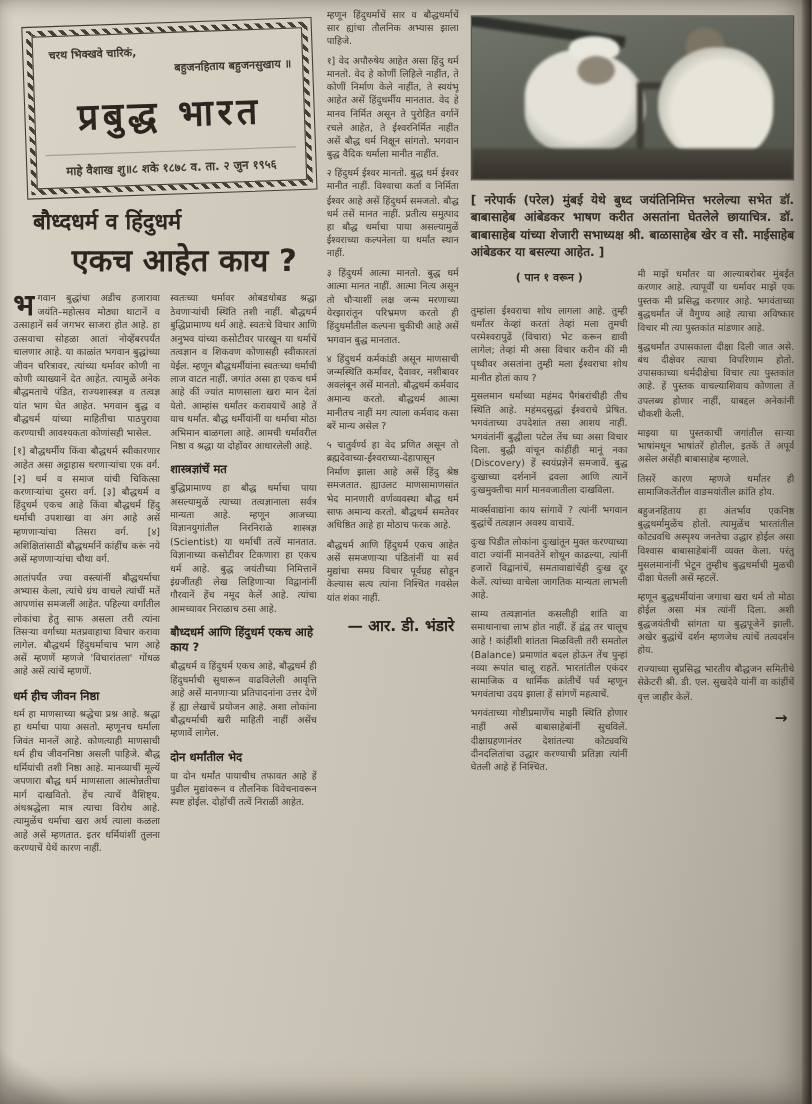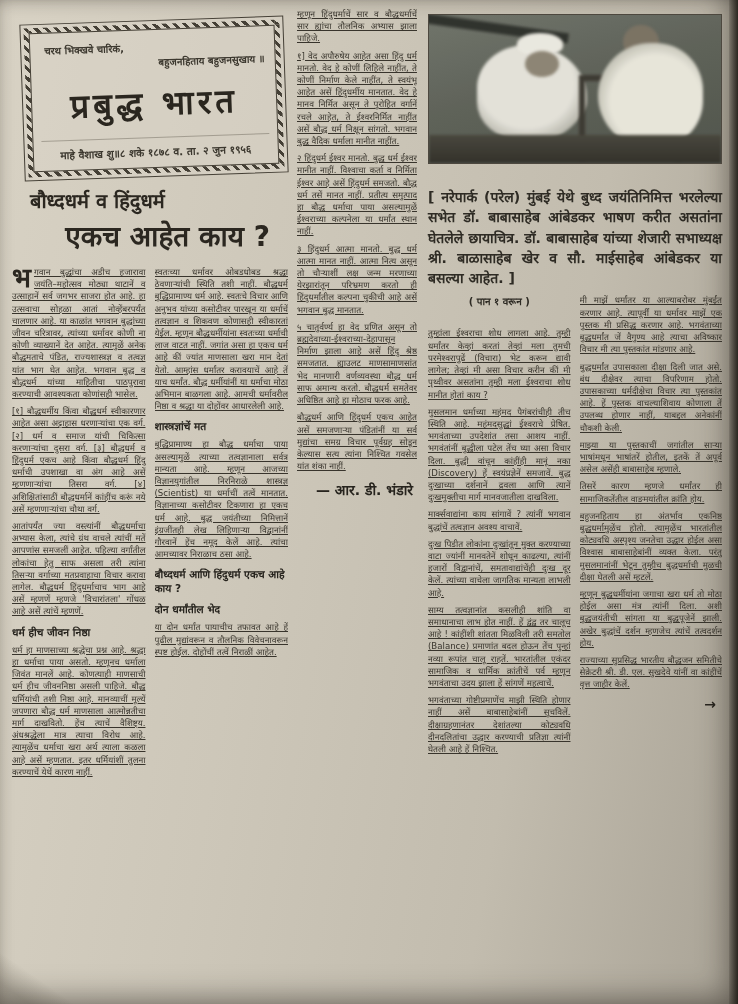--- a/index.html
+++ b/index.html
@@ -49,28 +49,28 @@
        background:radial-gradient(ellipse at 45% 40%,#e8e6dd 0 55%,#b9b8ad 75%,rgba(0,0,0,0) 76%);}
   .ph-cap{left:88px;top:18px;width:46px;height:22px;border-radius:50% 50% 40% 40%;background:#efede4;}
   .ph-face{left:96px;top:36px;width:34px;height:26px;border-radius:50%;background:#8e8574;}
   .ph-fig-right{right:18px;top:28px;width:105px;height:105px;border-radius:50% 45% 45% 50%;
        background:radial-gradient(ellipse at 55% 55%,#eceade 0 55%,#c0bfb2 75%,rgba(0,0,0,0) 76%);}
   .ph-head-right{right:62px;top:10px;width:36px;height:34px;border-radius:50%;background:#7b7262;}
   .ph-chair{left:150px;top:60px;width:90px;height:80px;border:6px solid #3a372f;
        border-bottom:none;background:rgba(0,0,0,0);}
   .ph-table{left:0;bottom:0;width:100%;height:28px;background:linear-gradient(#46443a,#2f2d26);}
 
-  .caption{font-size:14px;font-weight:700;line-height:1.45;text-align:justify;
-       color:#2e2b24;margin:23px 2px 4px 4px;}
+  .caption{font-size:11px;font-weight:700;line-height:1.45;text-align:justify;
+       color:#2e2b24;margin:10px 2px 4px 4px;}
 
   
   .twocol{display:flex;gap:9px;flex:1;overflow:hidden;margin:2px 2px 0 4px;}
   .bodycol{flex:1;overflow:hidden;}
   .colpara{font-size:8.6px;line-height:1.42;text-align:justify;margin:0 0 5px;
-       color:#38342c;text-decoration:underline;}
+       color:#38342c;}
   .colpara.dropcap::first-letter{float:left;font-size:27px;line-height:.82;
        padding:1px 3px 0 0;font-weight:700;color:#2b2720;}
   .colhead{font-size:10.5px;font-weight:700;color:#26231d;
        margin:7px 0 5px;}
   .contfrom{font-size:10px;font-weight:700;text-align:center;color:#2e2b24;margin:0 0 19px;}
   .byline{font-size:14px;font-weight:700;text-align:right;color:#26231d;margin:8px 4px 0 0;}
   .cont-arrow{font-size:14px;font-weight:700;text-align:right;color:#26231d;margin:2px 6px 0 0;}
 </style>
 </head>
 <body>
@@ -101,31 +101,33 @@
             <p class="colpara">[१] बौद्धधर्मीय किंवा बौद्धधर्म स्वीकारणार आहेत असा अट्टाहास धरणाऱ्यांचा एक वर्ग. [२] धर्म व समाज यांची चिकित्सा करणाऱ्यांचा दुसरा वर्ग. [३] बौद्धधर्म व हिंदुधर्म एकच आहे किंवा बौद्धधर्म हिंदु धर्माची उपशाखा वा अंग आहे असें म्हणणाऱ्यांचा तिसरा वर्ग. [४] अशिक्षितांसाठीं बौद्धधर्मानें कांहींच करूं नये असें म्हणणाऱ्यांचा चौथा वर्ग.</p>
             <p class="colpara">आतांपर्यंत ज्या वस्त्यांनीं बौद्धधर्माचा अभ्यास केला, त्यांचे ग्रंथ वाचले त्यांचीं मतें आपणांस समजलीं आहेत. पहिल्या वर्गांतील लोकांचा हेतु साफ असला तरी त्यांना तिसऱ्या वर्गाच्या मतप्रवाहाचा विचार करावा लागेल. बौद्धधर्म हिंदुधर्माचाच भाग आहे असें म्हणणें म्हणजे 'विचारांतला' गोंधळ आहे असें त्यांचें म्हणणें.</p>
             <h3 class="colhead">धर्म हीच जीवन निष्ठा</h3>
             <p class="colpara">धर्म हा माणसाच्या श्रद्धेचा प्रश्न आहे. श्रद्धा हा धर्माचा पाया असतो. म्हणूनच धर्माला जिवंत मानलें आहे. कोणत्याही माणसाची धर्म हीच जीवननिष्ठा असली पाहिजे. बौद्ध धर्मियांची तशी निष्ठा आहे. मानव्याचीं मूल्यें जपणारा बौद्ध धर्म माणसाला आत्मोन्नतीचा मार्ग दाखवितो. हेंच त्याचें वैशिष्ट्य. अंधश्रद्धेला मात्र त्याचा विरोध आहे. त्यामुळेंच धर्माचा खरा अर्थ त्याला कळला आहे असें म्हणतात. इतर धर्मियांशीं तुलना करण्याचें येथें कारण नाहीं.</p>
           </div>
         <div class="bodycol">
             <p class="colpara">स्वतःच्या धर्मावर ओबडधोबड श्रद्धा ठेवणाऱ्यांची स्थिति तशी नाहीं. बौद्धधर्म बुद्धिप्रामाण्य धर्म आहे. स्वतःचे विचार आणि अनुभव यांच्या कसोटीवर पारखून या धर्माचें तत्वज्ञान व शिकवण कोणासही स्वीकारतां येईल. म्हणून बौद्धधर्मीयांना स्वतःच्या धर्माची लाज वाटत नाहीं. जगांत असा हा एकच धर्म आहे कीं ज्यांत माणसाला खरा मान देतां येतो. आम्हांस धर्मांतर करावयाचें आहे तें याच धर्मांत. बौद्ध धर्मीयांनीं या धर्माचा मोठा अभिमान बाळगला आहे. आमची धर्मावरील निष्ठा व श्रद्धा या दोहोंवर आधारलेली आहे.</p>
             <h3 class="colhead">शास्त्रज्ञांचें मत</h3>
             <p class="colpara">बुद्धिप्रामाण्य हा बौद्ध धर्माचा पाया असल्यामुळें त्याच्या तत्वज्ञानाला सर्वत्र मान्यता आहे. म्हणून आजच्या विज्ञानयुगांतील निरनिराळे शास्त्रज्ञ (Scientist) या धर्माचीं तत्वें मानतात. विज्ञानाच्या कसोटीवर टिकणारा हा एकच धर्म आहे. बुद्ध जयंतीच्या निमित्तानें इंग्रजींतही लेख लिहिणाऱ्या विद्वानांनीं गौरवानें हेंच नमूद केलें आहे. त्यांचा आमच्यावर निराळाच ठसा आहे.</p>
             <h3 class="colhead">बौध्दधर्म आणि हिंदुधर्म एकच आहे काय ?</h3>
+            <p class="colpara">बौद्धधर्म व हिंदुधर्म एकच आहे, बौद्धधर्म ही हिंदुधर्माची सुधारून वाढविलेली आवृत्ति आहे असें मानणाऱ्या प्रतिपादनांना उत्तर देणें हें ह्या लेखाचें प्रयोजन आहे. अशा लोकांना बौद्धधर्माची खरी माहिती नाहीं असेंच म्हणावें लागेल.</p>
             <h3 class="colhead">दोन धर्मांतील भेद</h3>
             <p class="colpara">या दोन धर्मांत पायाचीच तफावत आहे हें पुढील मुद्यांवरून व तौलनिक विवेचनावरून स्पष्ट होईल. दोहोंचीं तत्वें निराळीं आहेत.</p>
           </div>
       </div>
     </div>
 
     <div class="col-mid bodycol">
         <p class="colpara">म्हणून हिंदुधर्माचें सार व बौद्धधर्माचें सार ह्यांचा तौलनिक अभ्यास झाला पाहिजे.</p>
         <p class="colpara">१] वेद अपौरुषेय आहेत असा हिंदु धर्म मानतो. वेद हे कोणीं लिहिले नाहींत, ते कोणीं निर्माण केले नाहींत, ते स्वयंभू आहेत असें हिंदुधर्मीय मानतात. वेद हे मानव निर्मित असून ते पुरोहित वर्गानें रचले आहेत, ते ईश्वरनिर्मित नाहींत असें बौद्ध धर्म निक्षून सांगतो. भगवान बुद्ध वैदिक धर्माला मानीत नाहींत.</p>
         <p class="colpara">२ हिंदुधर्म ईश्वर मानतो. बुद्ध धर्म ईश्वर मानीत नाहीं. विश्वाचा कर्ता व निर्मिता ईश्वर आहे असें हिंदुधर्म समजतो. बौद्ध धर्म तसें मानत नाहीं. प्रतीत्य समुत्पाद हा बौद्ध धर्माचा पाया असल्यामुळें ईश्वराच्या कल्पनेला या धर्मांत स्थान नाहीं.</p>
         <p class="colpara">३ हिंदुधर्म आत्मा मानतो. बुद्ध धर्म आत्मा मानत नाहीं. आत्मा नित्य असून तो चौऱ्याशीं लक्ष जन्म मरणाच्या येरझारांतून परिभ्रमण करतो ही हिंदुधर्मांतील कल्पना चुकीची आहे असें भगवान बुद्ध मानतात.</p>
+        <p class="colpara">४ हिंदुधर्म कर्मकांडी असून माणसाची जन्मस्थिति कर्मावर, दैवावर, नशीबावर अवलंबून असें मानतो. बौद्धधर्म कर्मवाद अमान्य करतो. बौद्धधर्म आत्मा मानीतच नाहीं मग त्याला कर्मवाद कसा बरें मान्य असेल ?</p>
         <p class="colpara">५ चातुर्वर्ण्य हा वेद प्रणित असून तो ब्रह्मदेवाच्या-ईश्वराच्या-देहापासून निर्माण झाला आहे असें हिंदु श्रेष्ठ समजतात. ह्याउलट माणसामाणसांत भेद मानणारी वर्णव्यवस्था बौद्ध धर्म साफ अमान्य करतो. बौद्धधर्म समतेवर अधिष्ठित आहे हा मोठाच फरक आहे.</p>
         <p class="colpara">बौद्धधर्म आणि हिंदुधर्म एकच आहेत असें समजणाऱ्या पंडितांनीं या सर्व मुद्यांचा समग्र विचार पूर्वग्रह सोडून केल्यास सत्य त्यांना निश्चित गवसेल यांत शंका नाहीं.</p>
         <p class="byline">— आर. डी. भंडारे</p>
       </div>
 
     <div class="col-right">
       <div class="photo">
         <div class="ph ph-beam"></div>
         <div class="ph ph-fig-left"></div>
         <div class="ph ph-cap"></div>

